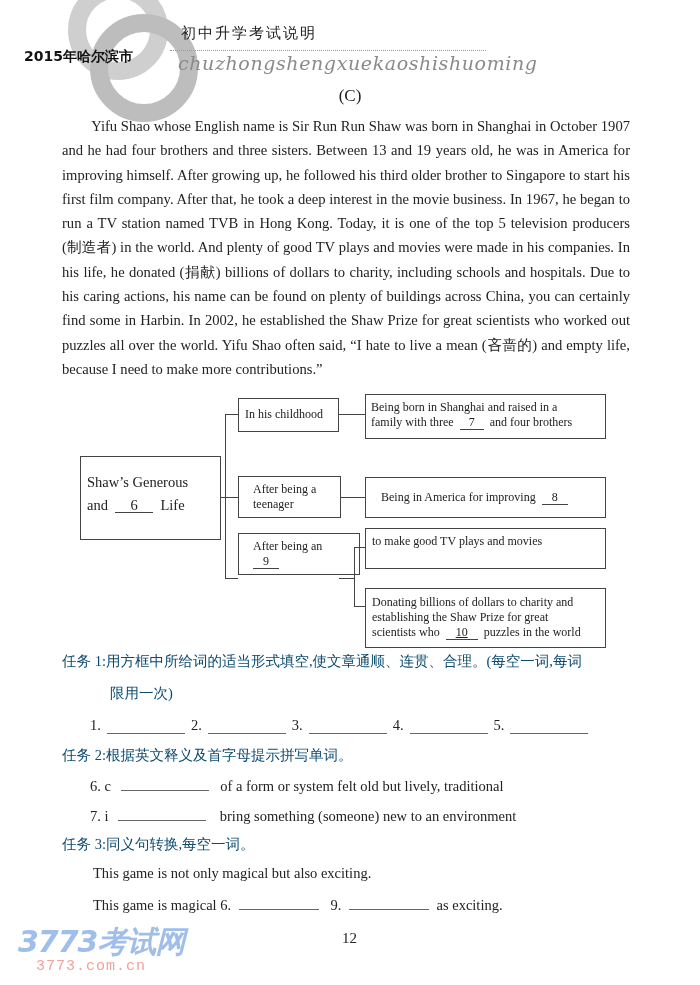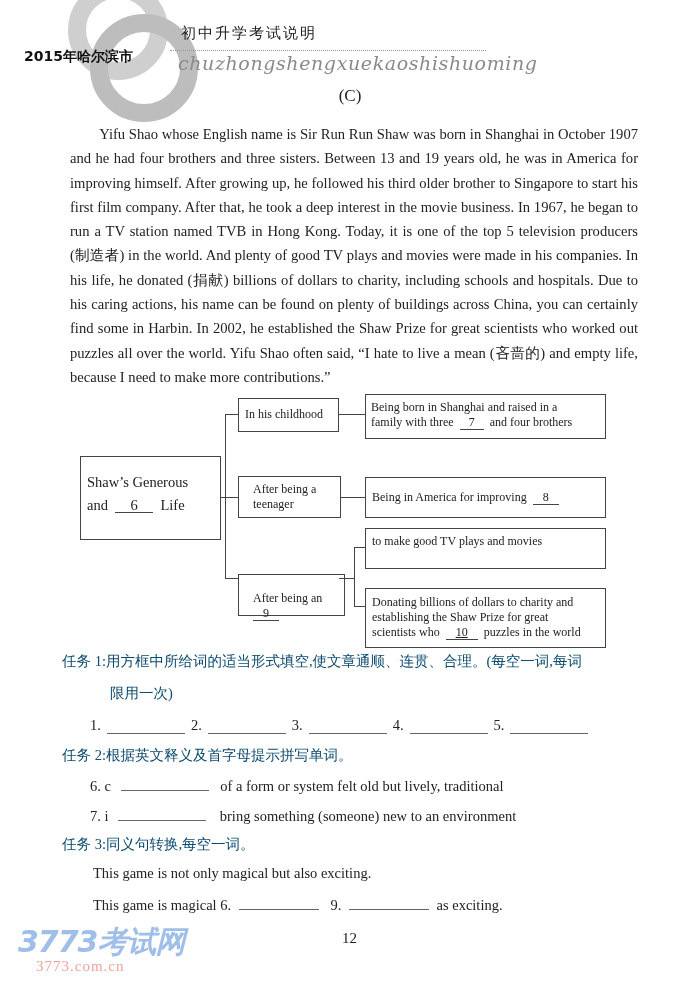--- a/index.html
+++ b/index.html
@@ -25,21 +25,21 @@
     .dotline { left: 170px; top: 50px; width: 316px; border-top: 1px dotted #999; }
     .pinyin {
       left: 178px; top: 52px; font-family: "DejaVu Serif", serif; font-style: italic;
       font-size: 19px; color: #8a8a8a; letter-spacing: 0.6px;
     }
 
     
     .section-label { left: 0; width: 700px; top: 86px; text-align: center; font-size: 17px; }
     .passage {
       left: 62px; top: 114px; width: 568px; font-size: 14.6px; line-height: 24.3px;
-      text-align: justify; text-indent: 2em; margin: 8px;
+      text-align: justify; text-indent: 2em; margin: 0;
     }
 
     
     .box { position: absolute; border: 1px solid #444; background: #fff; box-sizing: border-box; }
     .line { position: absolute; background: #444; }
     .box-text { font-size: 12px; line-height: 15px; color: #222; }
     .blank-under { display: inline-block; border-bottom: 1px solid #444; text-align: center; line-height: 13px; }
 
     .main-box { left: 80px; top: 456px; width: 141px; height: 84px; padding: 14px 0 16px 6px; }
     .main-box .t { font-size: 14.5px; line-height: 23px; }
@@ -48,21 +48,21 @@
     .task { left: 62px; font-size: 14.5px; color: #0c4a6e; }
     .task-line { font-size: 14.5px; color: #222; }
     .u { display: inline-block; border-bottom: 1px solid #666; height: 14px; vertical-align: baseline; }
 
     .page-num { left: 342px; top: 930px; font-size: 15px; }
     .wm1 {
       left: 18px; top: 922px; font-family: "DejaVu Sans", sans-serif; font-style: italic; font-weight: bold;
       font-size: 30px; color: #8fb3e6; letter-spacing: -1px; opacity: 0.85;
     }
     .wm2 {
-      left: 36px; top: 958px; font-family: Liberation Serif, serif;
+      left: 36px; top: 958px; font-family: Liberation Mono, monospace;
       font-size: 15px; color: #f1a29a; letter-spacing: 1px;
     }
   </style>
 </head>
 <body>
 
 <div class="logo-ring ring1"></div>
 <div class="logo-ring ring2"></div>
 <div class="abs city">2015年哈尔滨市</div>
 <div class="abs book-title">初中升学考试说明</div>
@@ -88,41 +88,41 @@
   <div class="line" style="left:225px; top:414px; width:13px; height:1px;"></div>
   <div class="line" style="left:225px; top:497px; width:13px; height:1px;"></div>
   <div class="line" style="left:225px; top:578px; width:13px; height:1px;"></div>
 
   <div class="box box-text" style="left:238px; top:398px; width:101px; height:34px; padding:8px 0 0 6px;">
     <span>In his childhood</span>
   </div>
   <div class="box box-text" style="left:238px; top:476px; width:103px; height:42px; padding:5px 10px 0 14px;">
     <span>After being a teenager</span>
   </div>
-  <div class="box box-text" style="left:238px; top:574px; width:107px; height:42px; padding:16px 0 0 14px;">
+  <div class="box box-text" style="left:238px; top:533px; width:122px; height:42px; padding:5px 0 0 14px;">
     <div>After being an</div>
     <span class="blank-under" style="width:26px;">9</span>
   </div>
 
   <div class="line" style="left:339px; top:414px; width:26px; height:1px;"></div>
   <div class="line" style="left:341px; top:497px; width:24px; height:1px;"></div>
   <div class="line" style="left:339px; top:578px; width:15px; height:1px;"></div>
   <div class="line" style="left:354px; top:547px; width:1px; height:60px;"></div>
   <div class="line" style="left:354px; top:547px; width:11px; height:1px;"></div>
   <div class="line" style="left:354px; top:606px; width:11px; height:1px;"></div>
 
   <div class="box box-text" style="left:365px; top:394px; width:241px; height:45px; padding:5px 0 0 5px;">
     <div>Being born in Shanghai and raised in a</div>
     <div>
       <span>family with three</span>
       &nbsp;<span class="blank-under" style="width:24px;">7</span>&nbsp;
       <span>and four brothers</span>
     </div>
   </div>
-  <div class="box box-text" style="left:365px; top:477px; width:241px; height:41px; padding:12px 0 0 6px;">
+  <div class="box box-text" style="left:365px; top:477px; width:241px; height:41px; padding:12px 0 0 15px;">
     <span>Being in America for improving</span>
     &nbsp;<span class="blank-under" style="width:26px;">8</span>
   </div>
   <div class="box box-text" style="left:365px; top:528px; width:241px; height:41px; padding:5px 0 0 6px;">
     <div>to make good TV plays and movies</div>
   </div>
   <div class="box box-text" style="left:365px; top:588px; width:241px; height:60px; padding:6px 0 0 6px;">
     <div>Donating billions of dollars to charity and</div>
     <div>establishing the Shaw Prize for great</div>
     <div>

